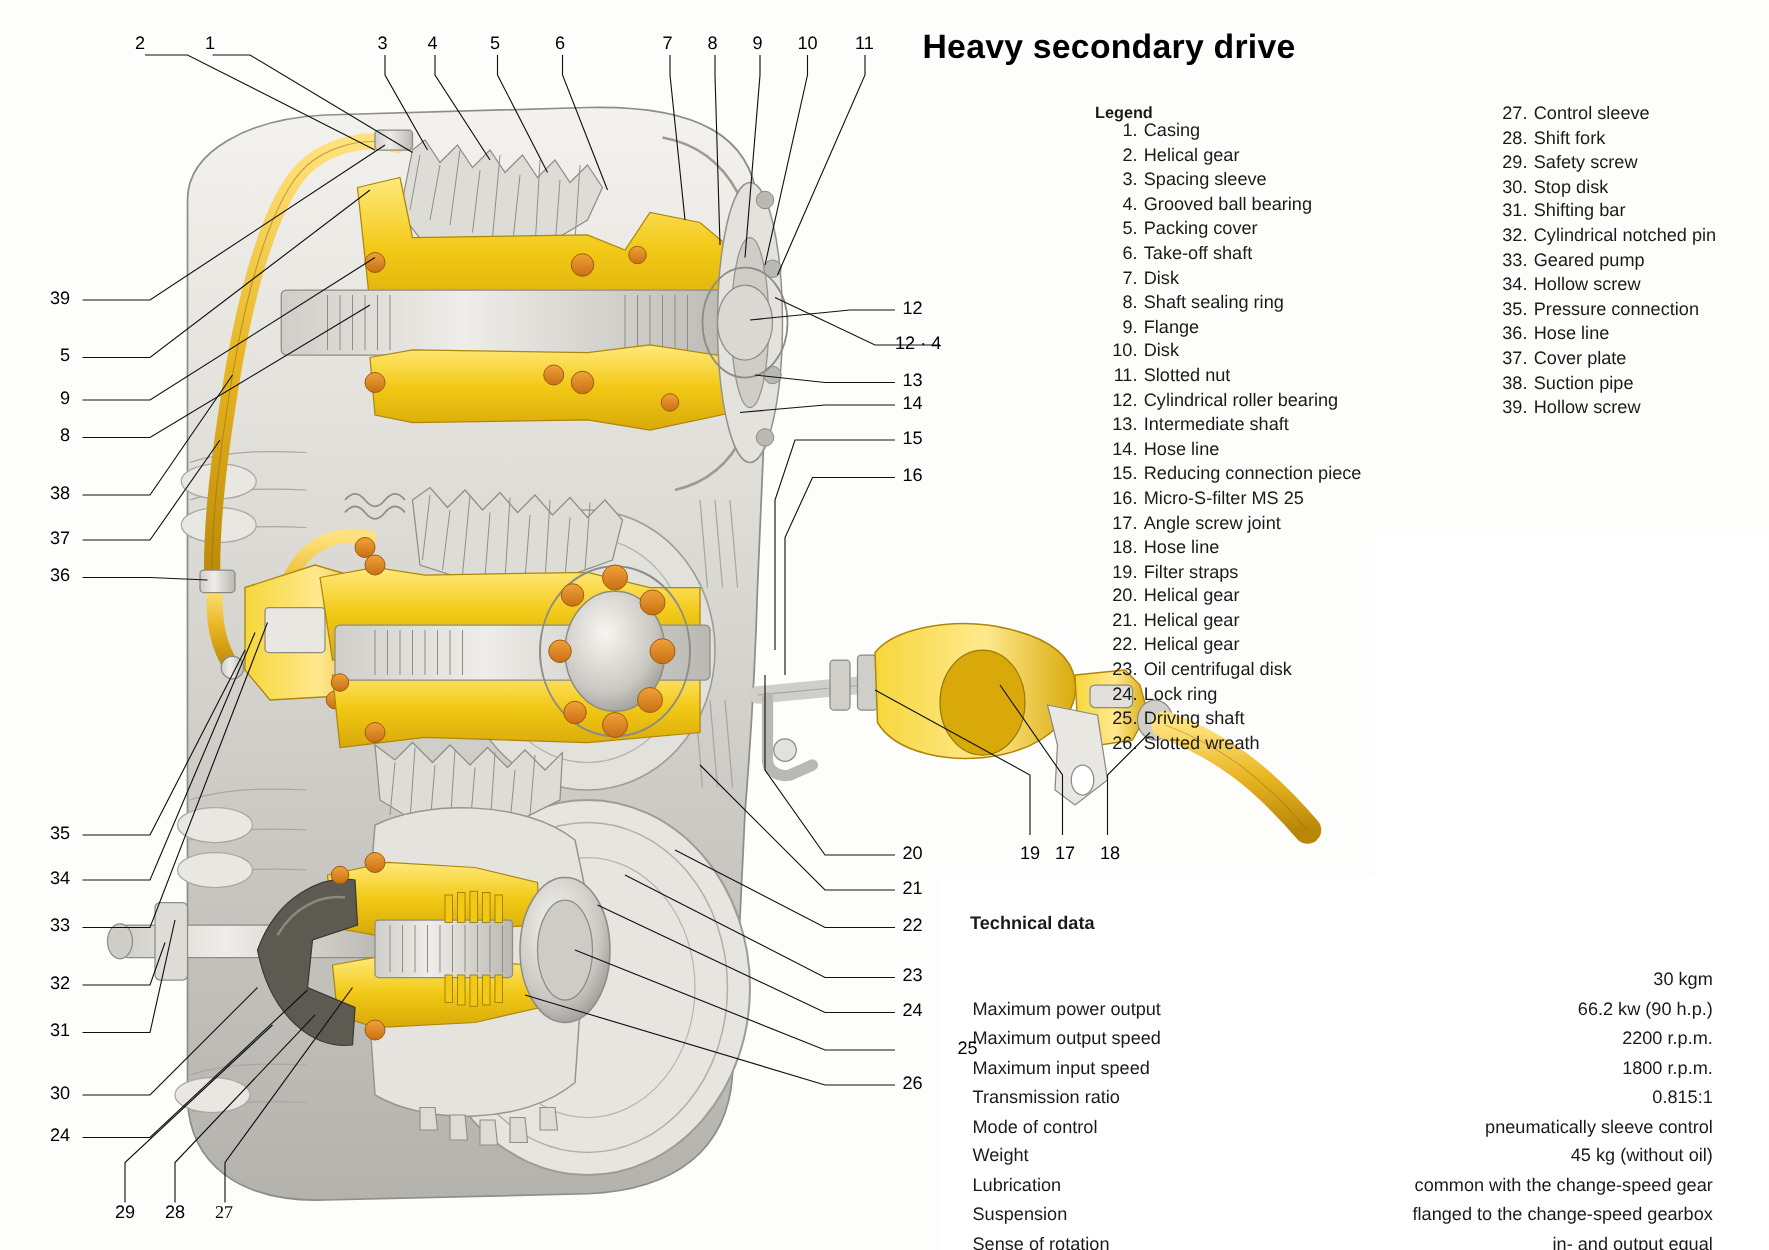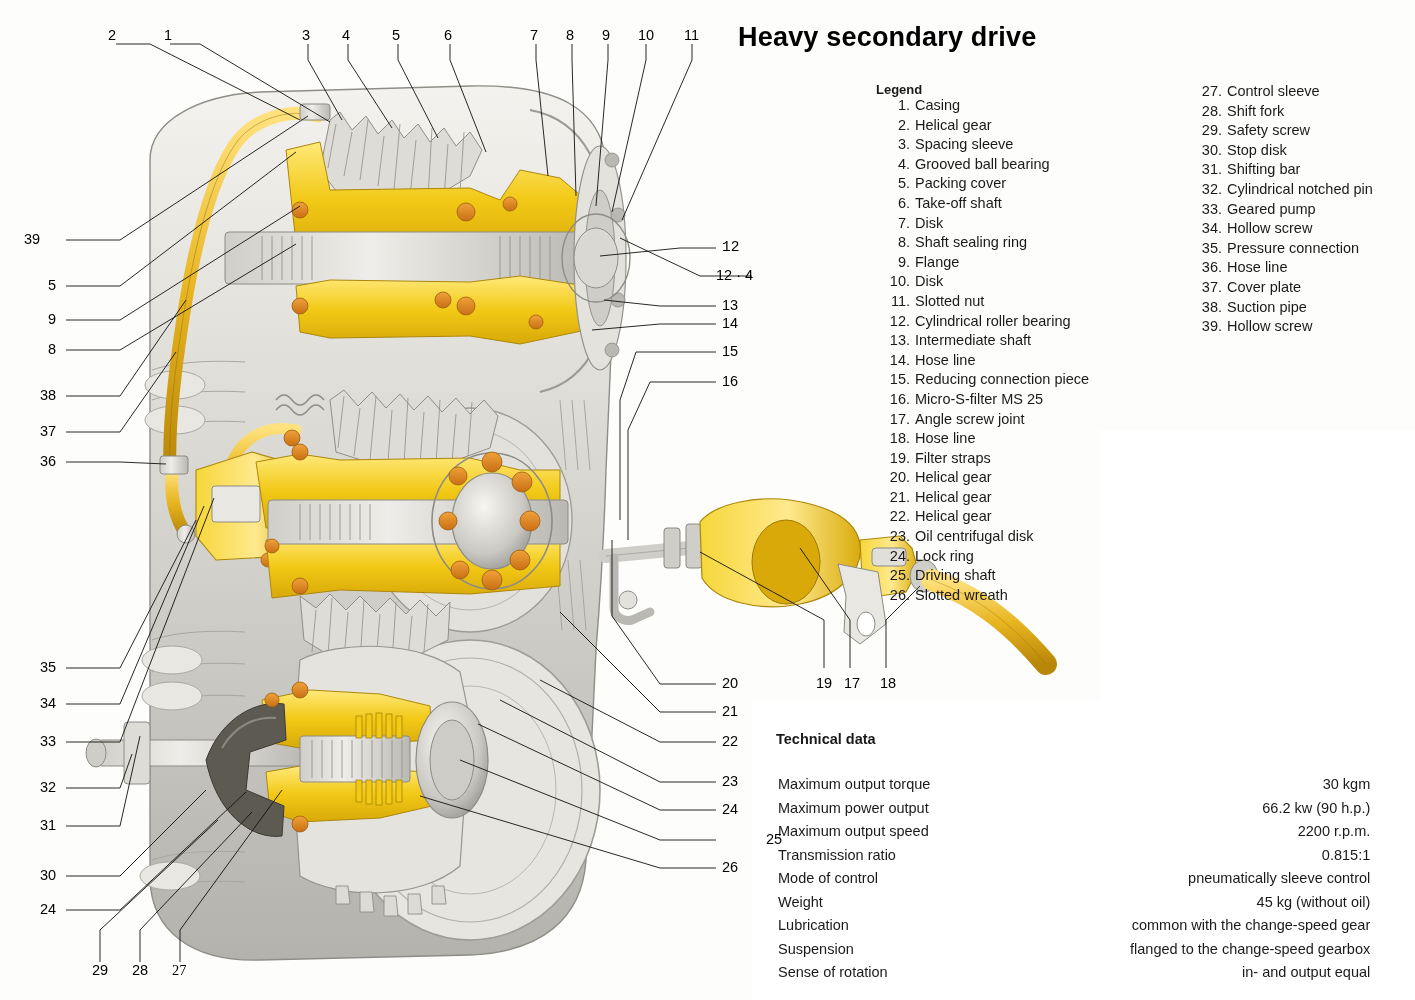--- a/index.html
+++ b/index.html
@@ -652,30 +652,33 @@
       </div>
     <div class="legend-row">
         <span class="legend-num">39.</span>
         <span>Hollow screw</span>
       </div>
   </div>
 
   <div class="tech-head">Technical data</div>
   <div class="tech-table">
     <div class="tech-row">
-        <span class="tech-label">Maximum output torque</span>
         <span class="tech-value">30 kgm</span>
       </div>
     <div class="tech-row">
         <span class="tech-label">Maximum power output</span>
         <span class="tech-value">66.2 kw (90 h.p.)</span>
       </div>
     <div class="tech-row">
         <span class="tech-label">Maximum output speed</span>
         <span class="tech-value">2200 r.p.m.</span>
+      </div>
+    <div class="tech-row">
+        <span class="tech-label">Maximum input speed</span>
+        <span class="tech-value">1800 r.p.m.</span>
       </div>
     <div class="tech-row">
         <span class="tech-label">Transmission ratio</span>
         <span class="tech-value">0.815:1</span>
       </div>
     <div class="tech-row">
         <span class="tech-label">Mode of control</span>
         <span class="tech-value">pneumatically sleeve control</span>
       </div>
     <div class="tech-row">
@@ -701,40 +704,40 @@
   <div class="callout" style="left:302px;  top:27px;">3</div>
   <div class="callout" style="left:342px;  top:27px;">4</div>
   <div class="callout" style="left:392px;  top:27px;">5</div>
   <div class="callout" style="left:444px;  top:27px;">6</div>
   <div class="callout" style="left:530px;  top:27px;">7</div>
   <div class="callout" style="left:566px;  top:27px;">8</div>
   <div class="callout" style="left:602px;  top:27px;">9</div>
   <div class="callout" style="left:638px;  top:27px;">10</div>
   <div class="callout" style="left:684px;  top:27px;">11</div>
 
-  <div class="callout" style="left:24px; top:231px;text-align:center;">39</div>
+  <div class="callout" style="left:40px; top:231px;text-align:center;">39</div>
   <div class="callout" style="left:48px; top:277px;">5</div>
   <div class="callout" style="left:48px; top:311px;">9</div>
   <div class="callout" style="left:48px; top:341px;">8</div>
   <div class="callout" style="left:40px; top:387px;">38</div>
   <div class="callout" style="left:40px; top:423px;">37</div>
   <div class="callout" style="left:40px; top:453px;">36</div>
   <div class="callout" style="left:40px; top:659px;">35</div>
   <div class="callout" style="left:40px; top:695px;">34</div>
   <div class="callout" style="left:40px; top:733px;">33</div>
   <div class="callout" style="left:40px; top:779px;">32</div>
   <div class="callout" style="left:40px; top:817px;">31</div>
   <div class="callout" style="left:40px; top:867px;">30</div>
   <div class="callout" style="left:40px; top:901px;">24</div>
 
   <div class="callout" style="left:92px;  top:962px;">29</div>
   <div class="callout" style="left:132px; top:962px;">28</div>
   <div class="callout" style="left:172px; top:962px;font-family:Liberation Serif, serif;">27</div>
 
-  <div class="callout" style="left:722px; top:239px;font-family:Liberation Mono, monospace;">12</div>
+  <div class="callout" style="left:722px; top:239px;">12</div>
   <div class="callout" style="left:716px; top:267px;">12 · 4</div>
   <div class="callout" style="left:722px; top:297px;">13</div>
   <div class="callout" style="left:722px; top:315px;">14</div>
   <div class="callout" style="left:722px; top:343px;text-align:right;">15</div>
   <div class="callout" style="left:722px; top:373px;">16</div>
   <div class="callout" style="left:722px; top:675px;">20</div>
   <div class="callout" style="left:722px; top:703px;">21</div>
   <div class="callout" style="left:722px; top:733px;">22</div>
   <div class="callout" style="left:722px; top:773px;">23</div>
   <div class="callout" style="left:722px; top:801px;">24</div>

